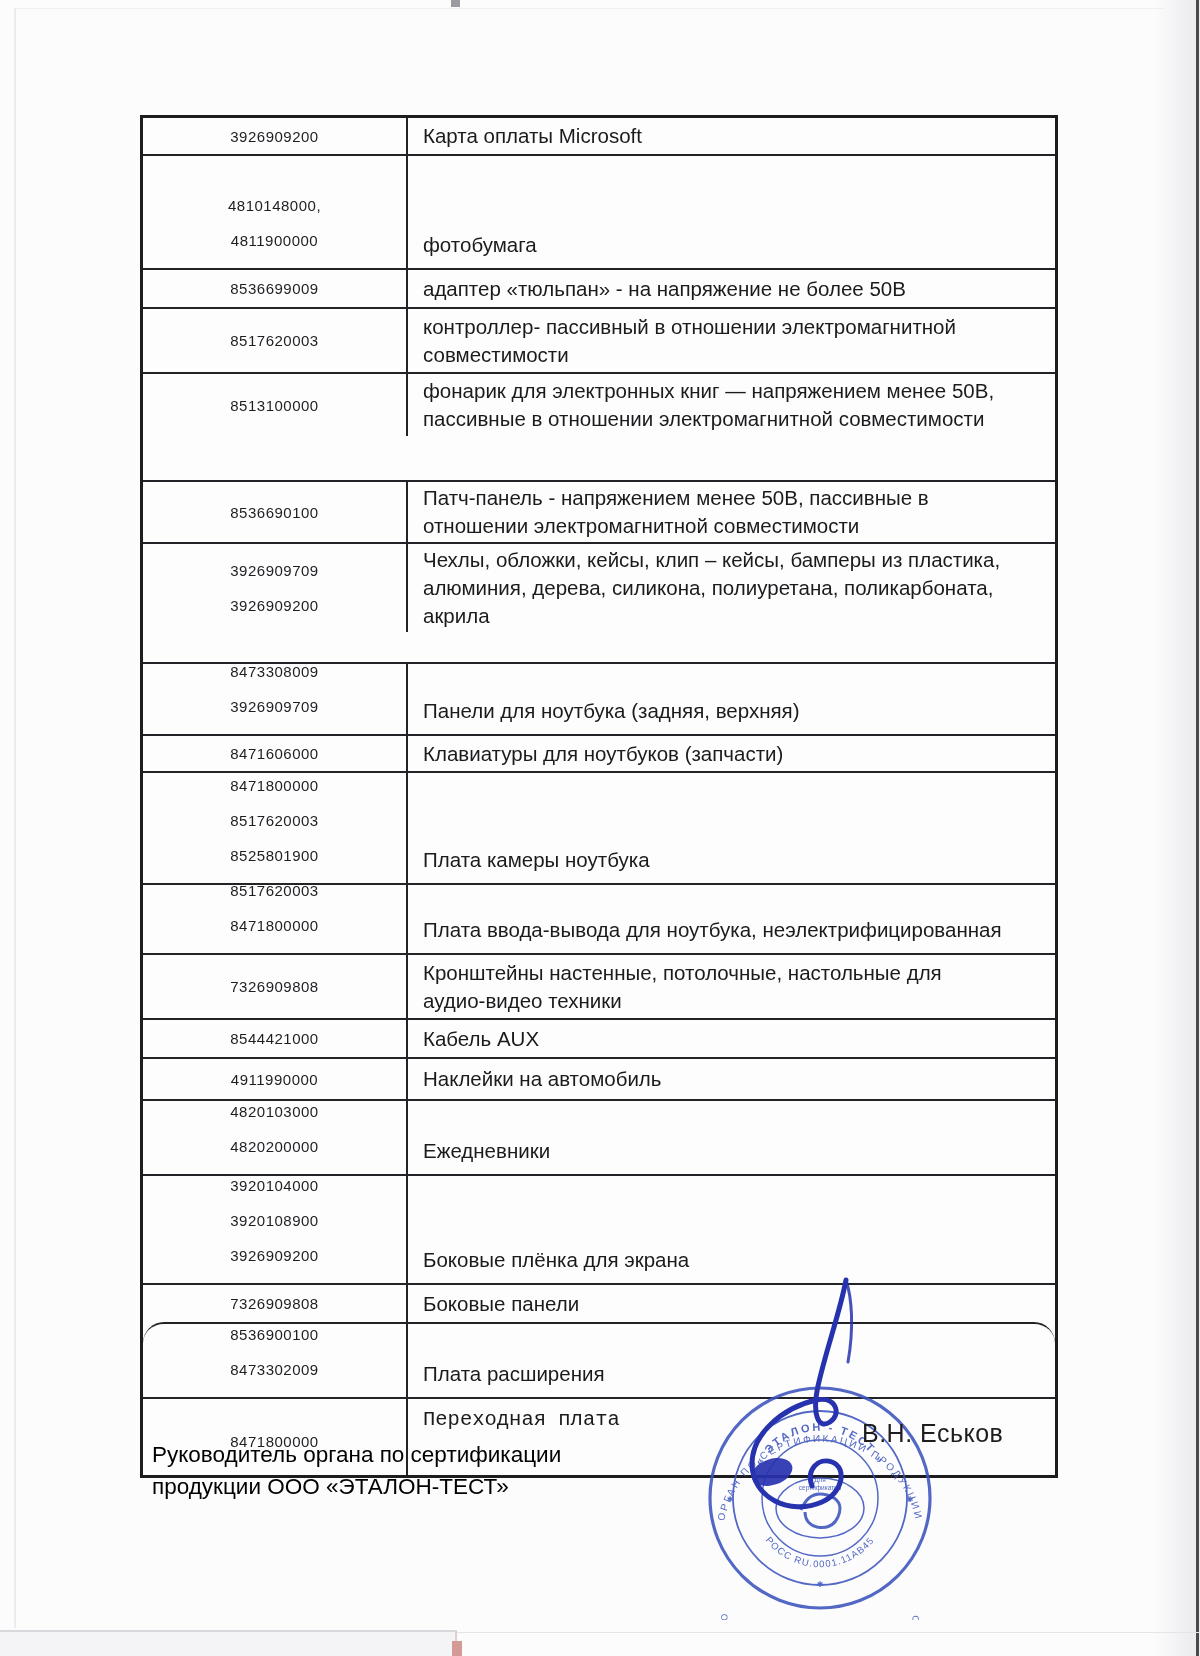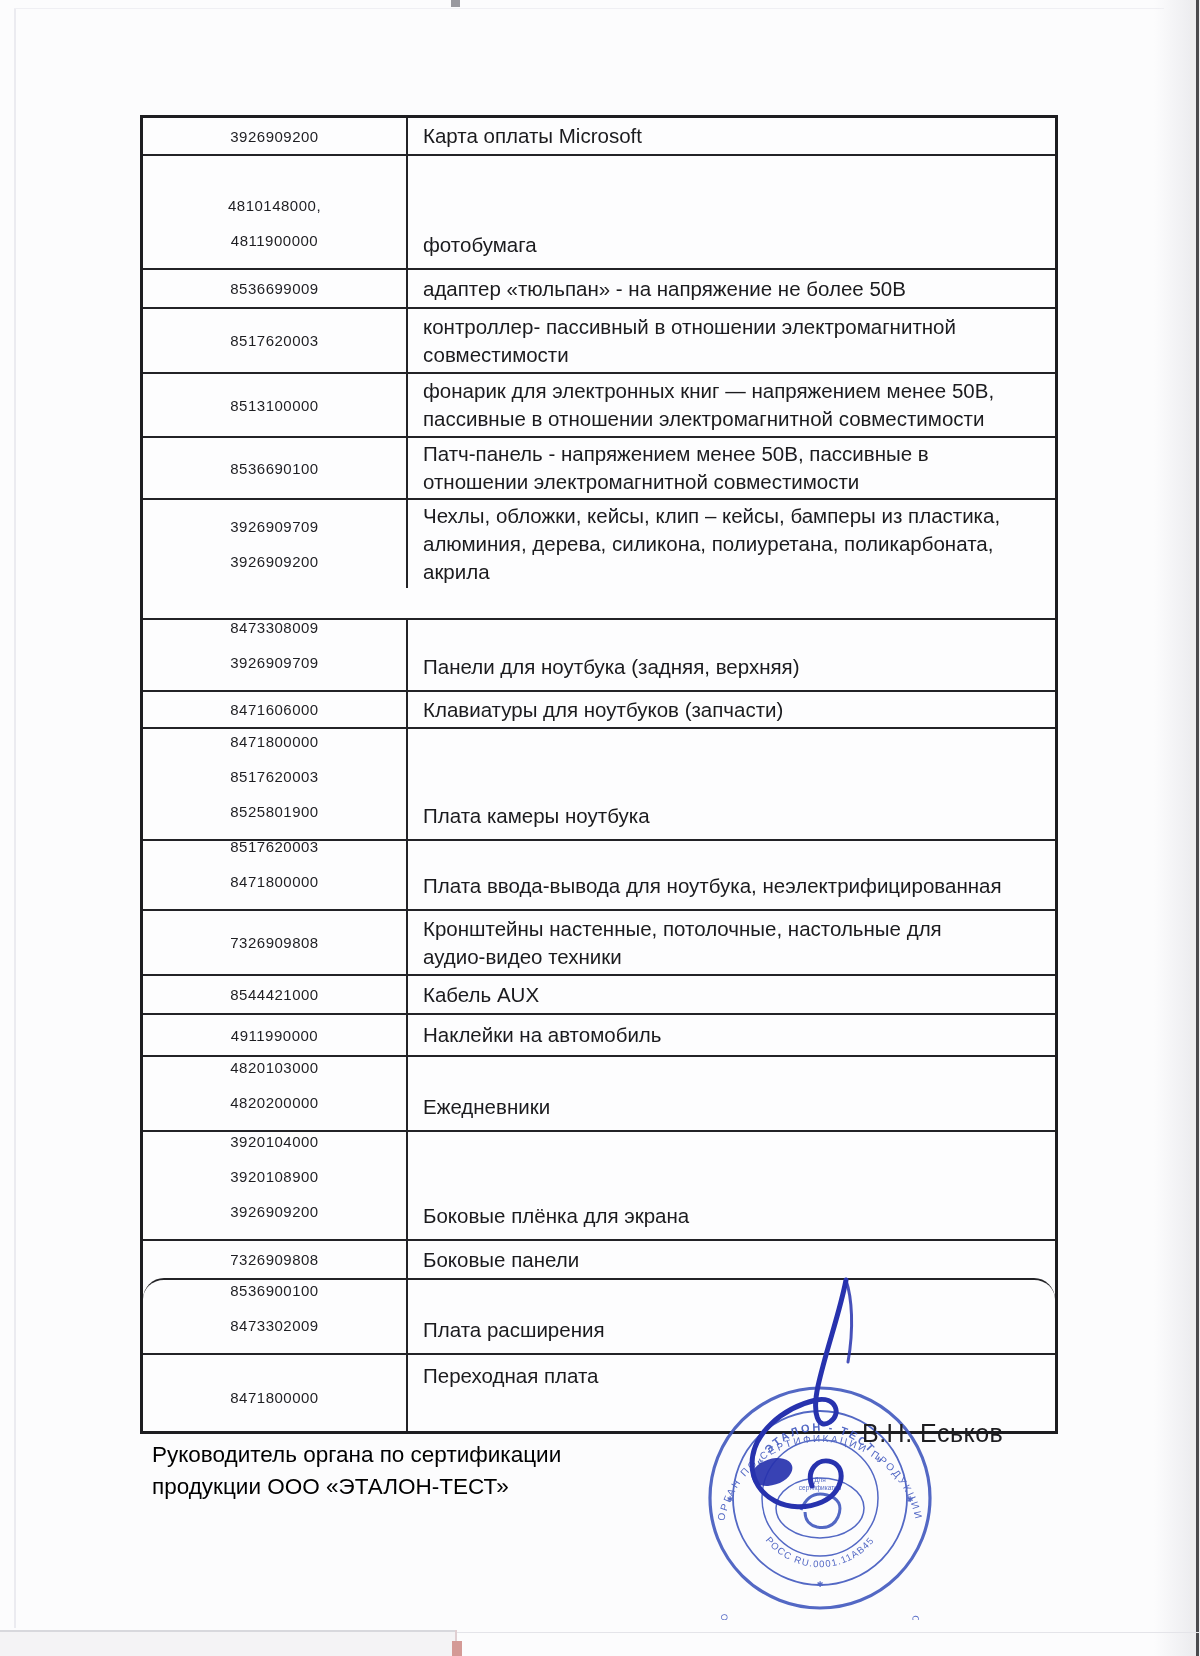--- a/index.html
+++ b/index.html
@@ -40,21 +40,21 @@
     padding-bottom:10px;
   }
   .code-line { font-size:15px; line-height:35px; letter-spacing:.5px; color:#1e1e22; }
   .desc-cell {
     flex:1 1 auto; padding:0 12px 9px 15px;
     display:flex; align-items:flex-end;
     font-size:20.5px; line-height:28px; white-space:pre-line; color:#1b1b1e;
   }
   .layout-center .code-cell { justify-content:center; padding-bottom:0; }
   .layout-center .desc-cell { align-items:center; padding-bottom:0; }
-  .layout-split  .desc-cell { align-items:flex-start; padding-top:7px; }
+  .layout-split  .desc-cell { align-items:flex-start; padding-top:7px;font-family:Liberation Mono, monospace; }
   .layout-split  .code-cell { padding-bottom:16px; }
 
   
   .footer-left {
     position:absolute; left:152px; top:1399px;
     font-size:22.5px; line-height:32px; color:#000000;margin-top:40px;
   }
   .signer {
     position:absolute; left:862px; top:1419px;
     font-size:25px; color:#1d1d20; z-index:6; letter-spacing:.5px;
@@ -107,21 +107,21 @@
         <div class="cell desc-cell">контроллер- пассивный в отношении электромагнитной
 совместимости</div>
       </div>
       <div class="trow layout-center" style="height: 62px;">
         <div class="cell code-cell">
           <div class="code-line">8513100000</div>
         </div>
         <div class="cell desc-cell">фонарик для электронных книг — напряжением менее 50В,
 пассивные в отношении электромагнитной совместимости</div>
       </div>
-      <div class="trow layout-center" style="height: 60px;">
+      <div class="trow layout-center" style="height: 60px; margin-top: 44px;">
         <div class="cell code-cell">
           <div class="code-line">8536690100</div>
         </div>
         <div class="cell desc-cell">Патч-панель - напряжением менее 50В, пассивные в
 отношении электромагнитной совместимости</div>
       </div>
       <div class="trow layout-center" style="height: 88px;">
         <div class="cell code-cell">
           <div class="code-line">3926909709</div>
           <div class="code-line">3926909200</div>

